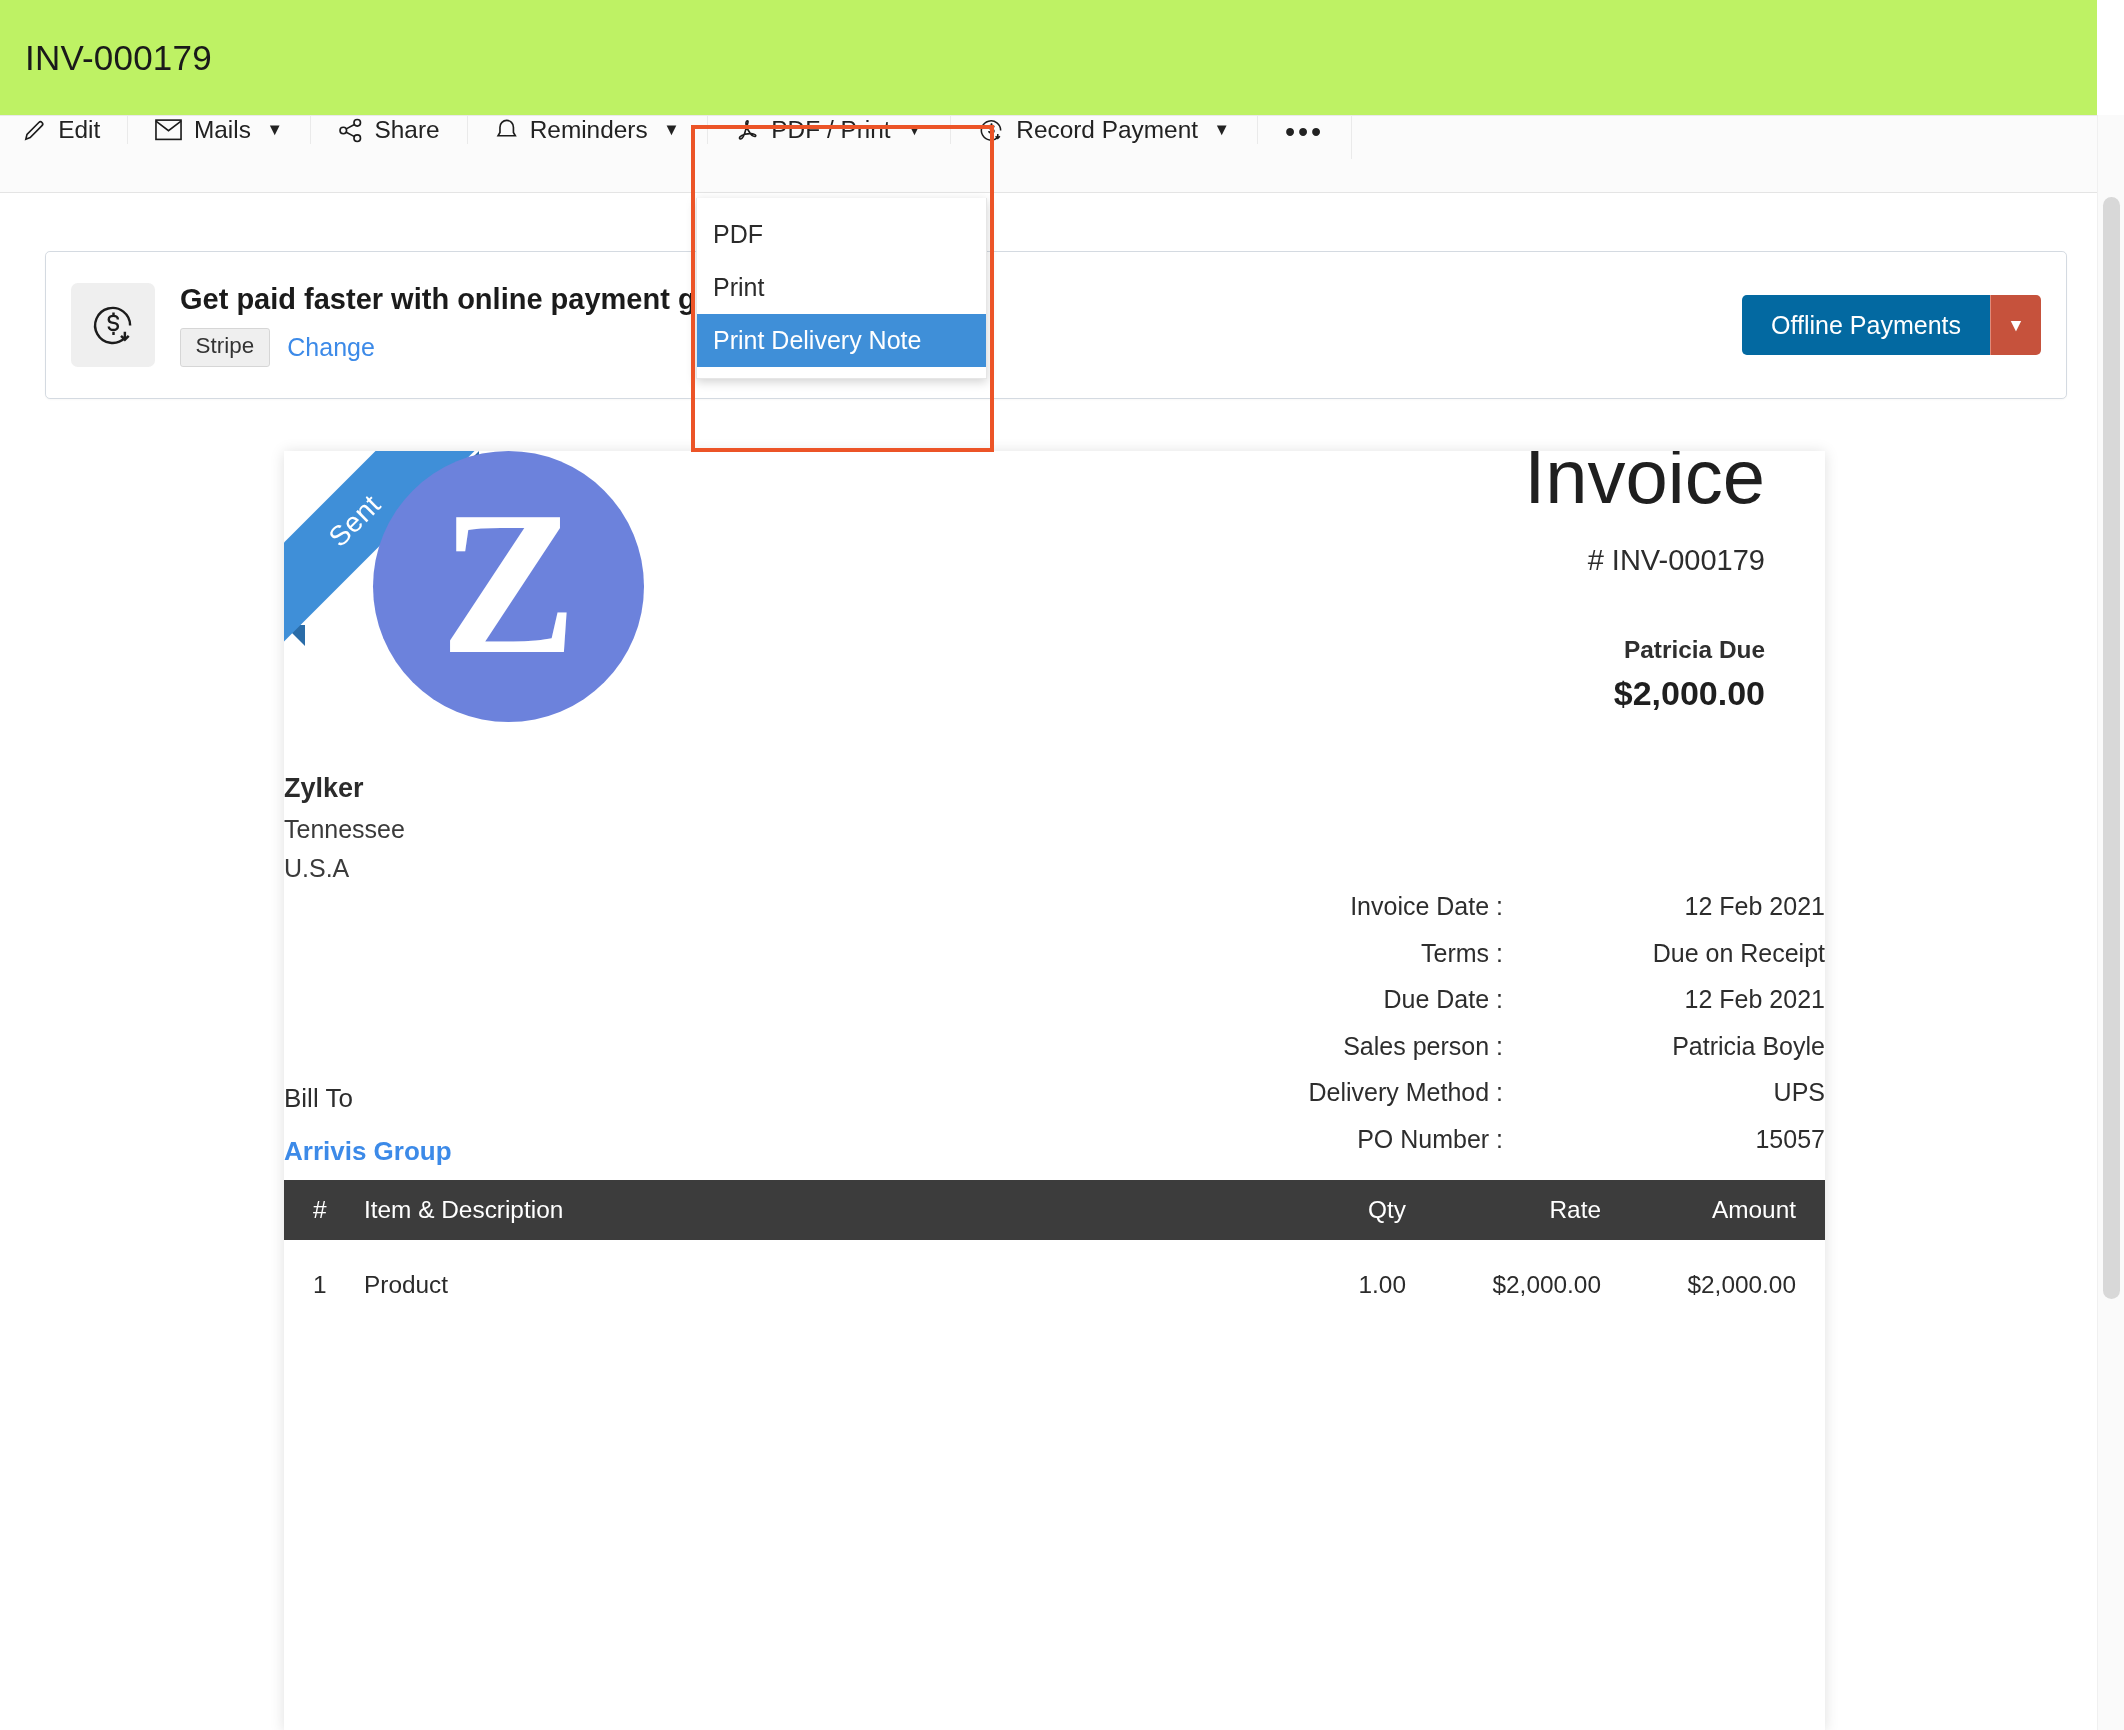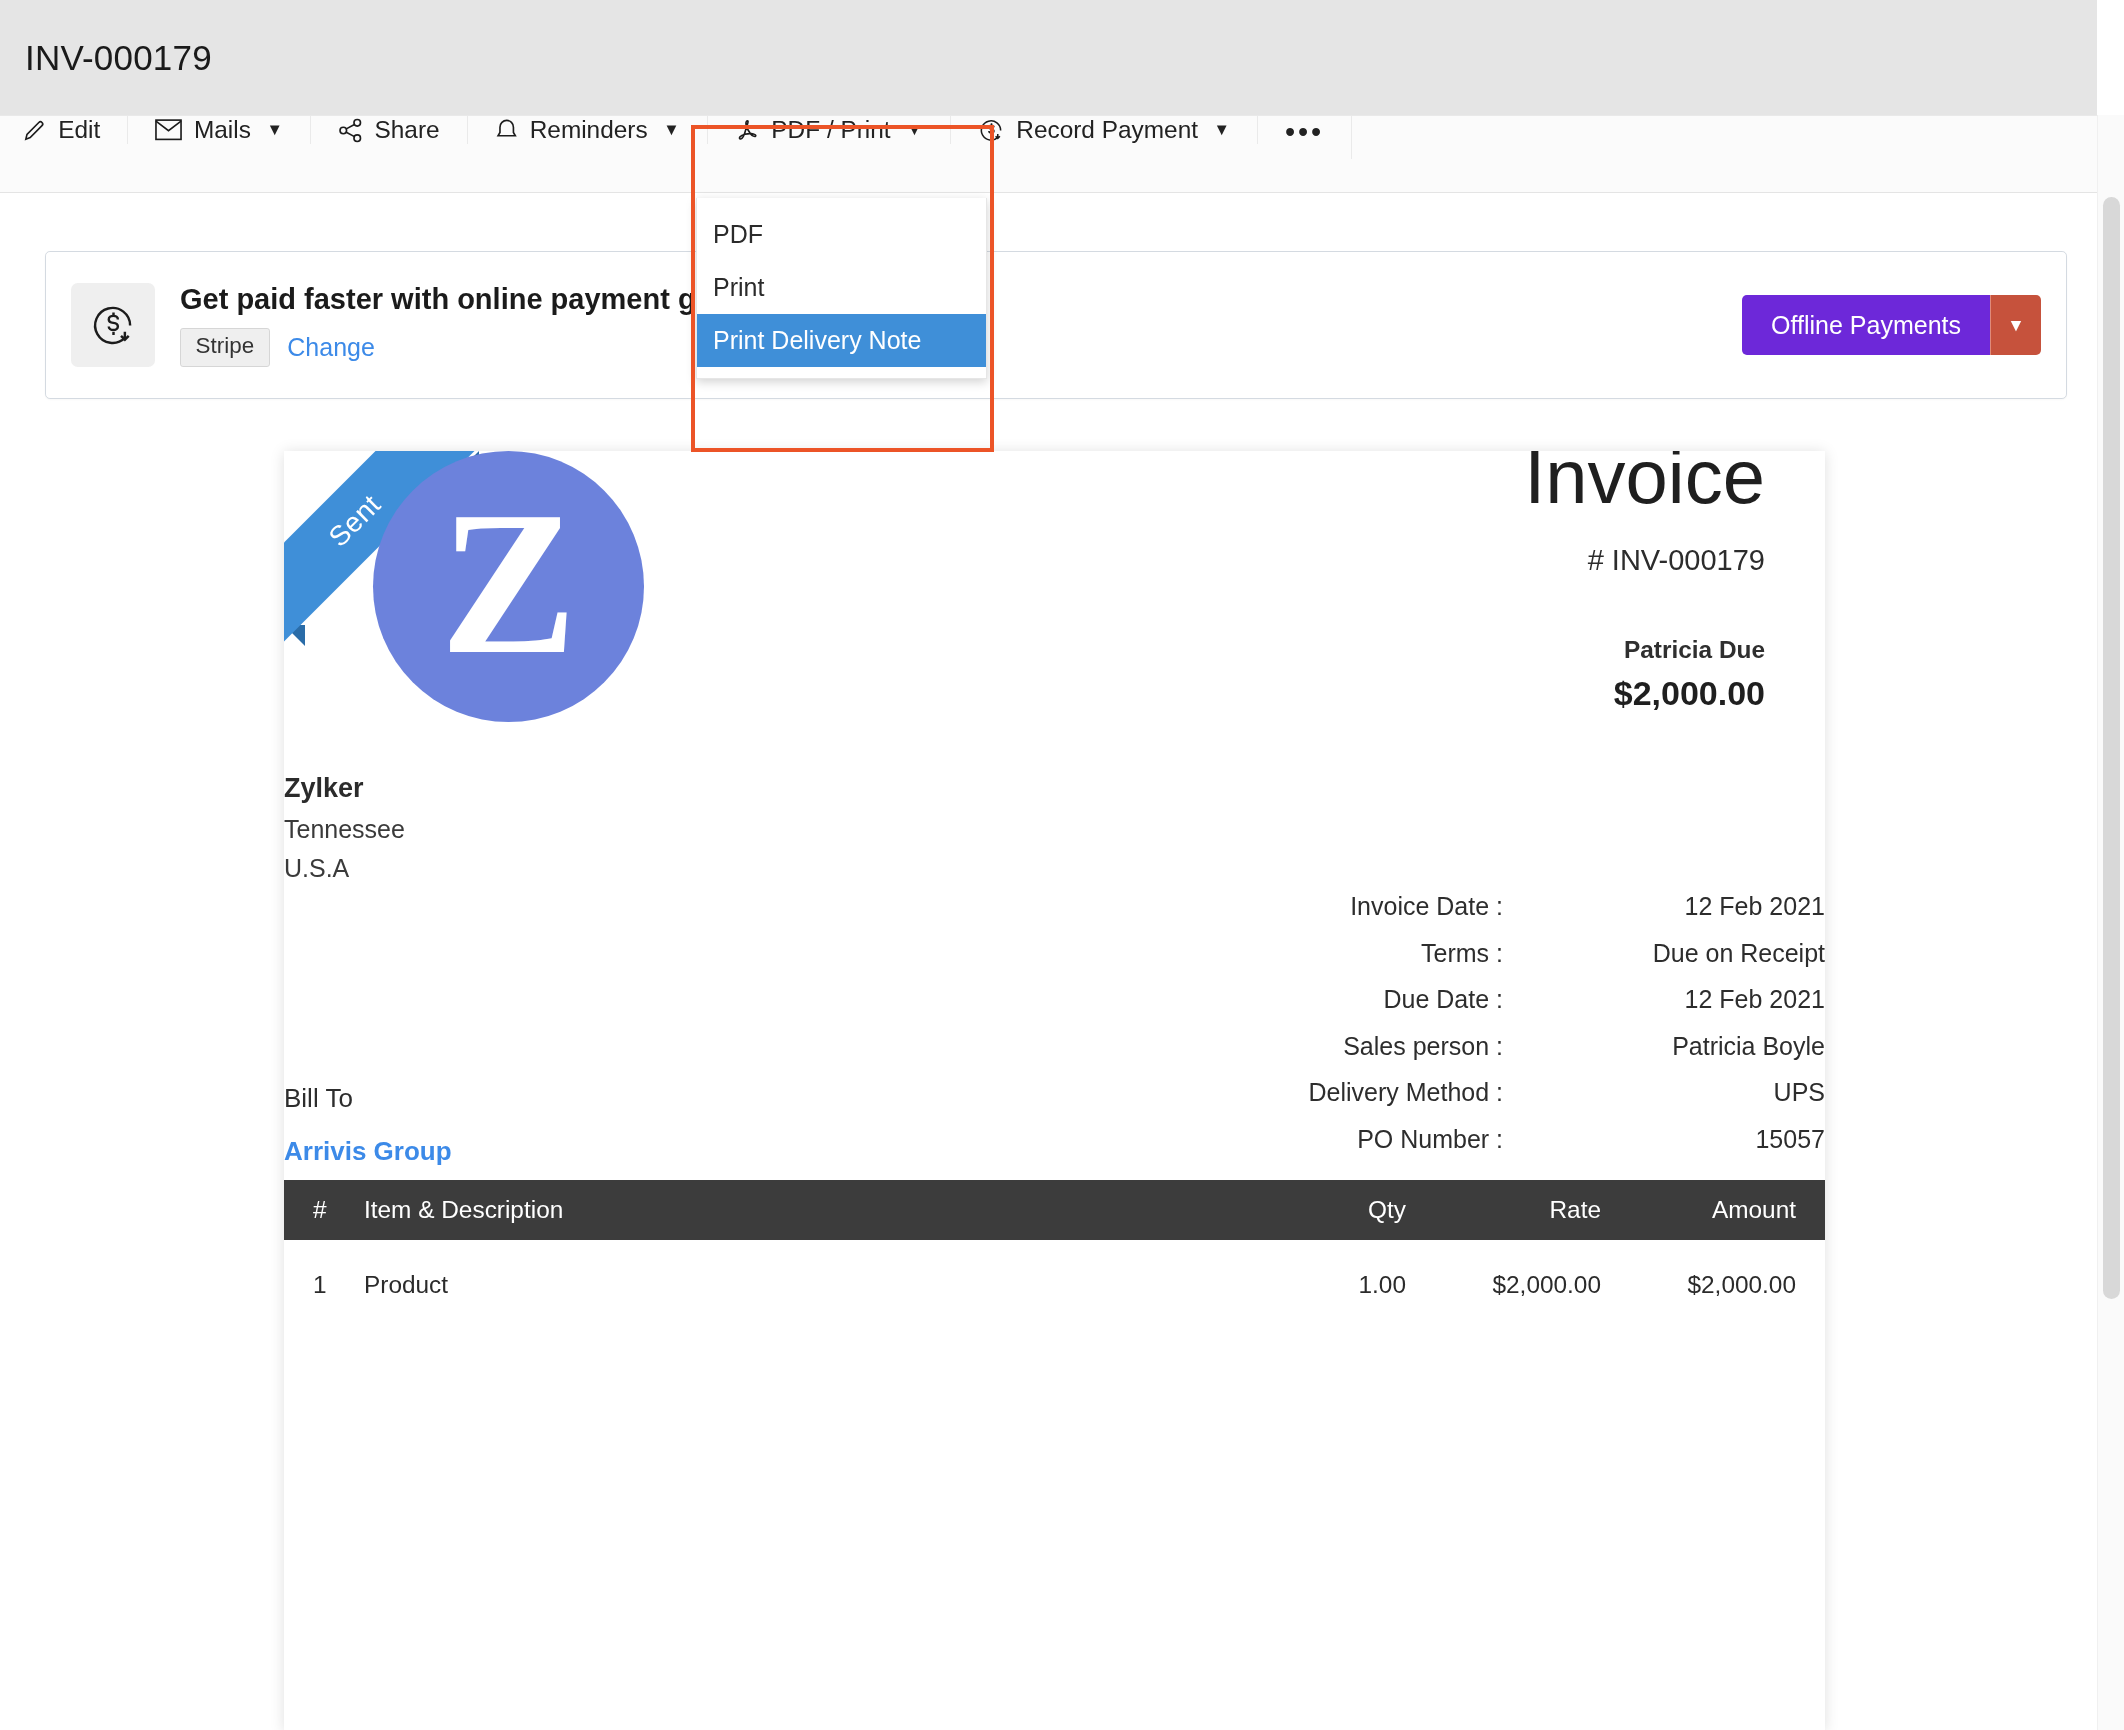--- a/index.html
+++ b/index.html
@@ -7,21 +7,21 @@
     width: 2124px; height: 1730px;
     background: #ffffff;
     font-family: "Liberation Sans", sans-serif;
     overflow: hidden;
   }
   #app { position: relative; width: 2124px; height: 1730px; background: #fff; }
 
   
   .topbar {
     position: absolute; left: 0; top: 0; width: 2097px; height: 115px;
-    background: #e5e5e5;
+    background: #bef264;
     display: flex; align-items: center;
   }
   .doc-title {
     margin-left: 25px; font-size: 35px; color: #1a1a1a; letter-spacing: 0.2px;
     font-family: "Liberation Sans", sans-serif;
   }
   .header-right {
     margin-left: auto; display: flex; align-items: center; height: 100%;
     padding-right: 21.5px;
   }
@@ -89,21 +89,21 @@
     font-size: 29px; font-weight: bold; color: #1b1b1b; white-space: nowrap;
   }
   .banner-sub { margin-top: 11.7px; display: flex; align-items: center; gap: 17.6px; text-align: center; }
   .chip {
     border: 1px solid #d6d6d6; background: #efefef; color: #333;
     font-size: 22.4px; padding: 4.9px 14.6px 6.8px 14.6px; border-radius: 2.9px;
   }
   .link-blue { color: #3c8ae8; font-size: 25px; cursor: pointer; }
   .banner-right { margin-left: auto; display: flex; }
   .btn-primary {
-    background: #6d28d9; color: #fff; font-size: 25px;
+    background: #0369a1; color: #fff; font-size: 25px;
     padding: 0 29px; height: 60px; display: flex; align-items: center;
     border-radius: 4.9px 0 0 4.9px; cursor: pointer; white-space: nowrap;
   }
   .btn-primary-caret {
     background: #c6523c; color: #fff; width: 51px; height: 60px;
     display: flex; align-items: center; justify-content: center;
     border-radius: 0 4.9px 4.9px 0; border-left: 1px solid #e08a79; cursor: pointer;
     font-size: 17.6px;
   }
 

